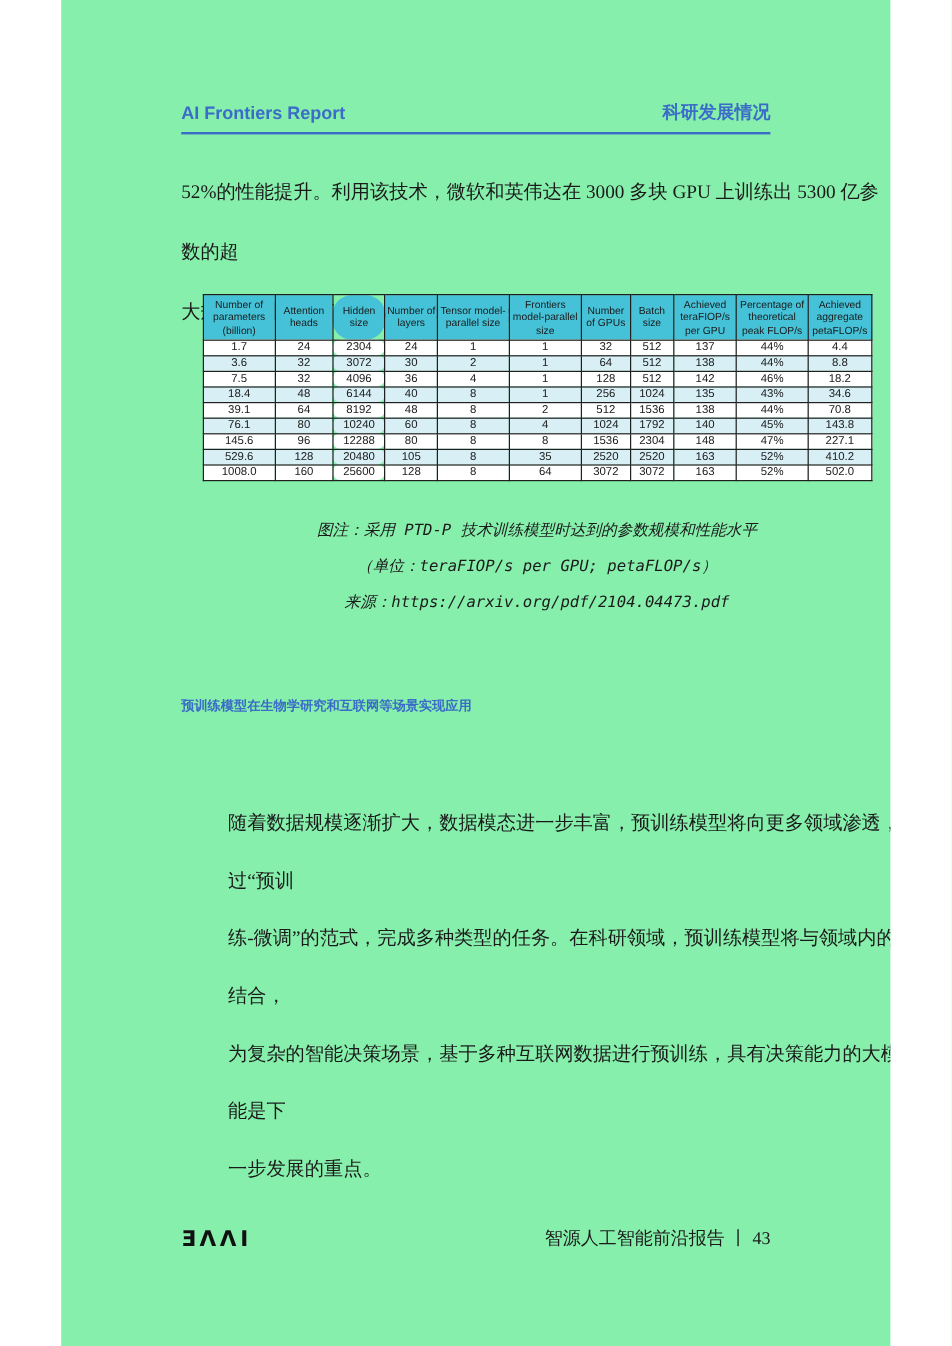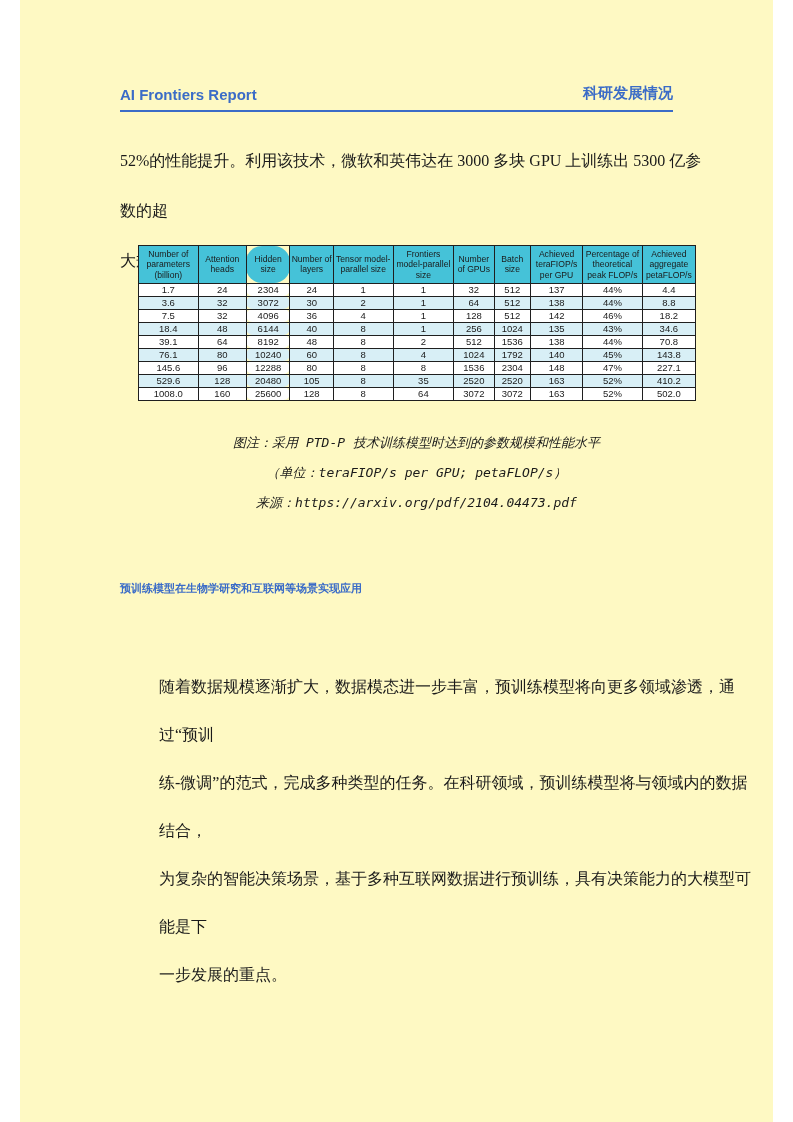--- a/index.html
+++ b/index.html
@@ -5,21 +5,21 @@
   :root{
     --accent:#3b6cc7;
     --table-header-bg:#45c2d8;
     --table-stripe-bg:#d8eff6;
     --table-border:#1f1f1f;
     --text:#1a1a1a;
   }
   *{margin:0;padding:0;box-sizing:border-box;}
   html,body{background:#ffffff;}
   body{font-family:"Liberation Serif","DejaVu Serif",serif;color:var(--text);}
-  .page{position:relative;width:753px;height:1122px;background:#fef9c3;overflow:hidden;margin:0 auto;}
+  .page{position:relative;width:691px;height:1122px;background:#86efac;overflow:hidden;margin:0 auto;}
 
   
   .hdr{position:absolute;top:84px;left:100px;right:100px;display:flex;justify-content:space-between;align-items:flex-end;padding-bottom:7px;border-bottom:2px solid var(--accent);}
   .hdr .left{font-family:"Liberation Sans","DejaVu Sans",sans-serif;font-weight:bold;font-size:15px;color:var(--accent);}
   .hdr .right{font-weight:bold;font-size:15px;color:var(--accent);}
 
   
   .p1{position:absolute;top:136px;left:100px;width:596px;font-size:16px;line-height:50px;}
 
   
@@ -220,14 +220,20 @@
 
   <div class="sec">预训练模型在生物学研究和互联网等场景实现应用</div>
 
   <div class="p2">
     <div>随着数据规模逐渐扩大，数据模态进一步丰富，预训练模型将向更多领域渗透，通过“预训</div>
     <div>练-微调”的范式，完成多种类型的任务。在科研领域，预训练模型将与领域内的数据结合，</div>
     <div>为复杂的智能决策场景，基于多种互联网数据进行预训练，具有决策能力的大模型可能是下</div>
     <div>一步发展的重点。</div>
   </div>
 
+  <div class="ftr">
+    <span class="logo">ƎΛΛI</span>
+    <span class="right">
+      <span>智源人工智能前沿报告</span><span class="bar">丨</span><span>43</span>
+    </span>
+  </div>
 
 </div>
 
 </body></html>

